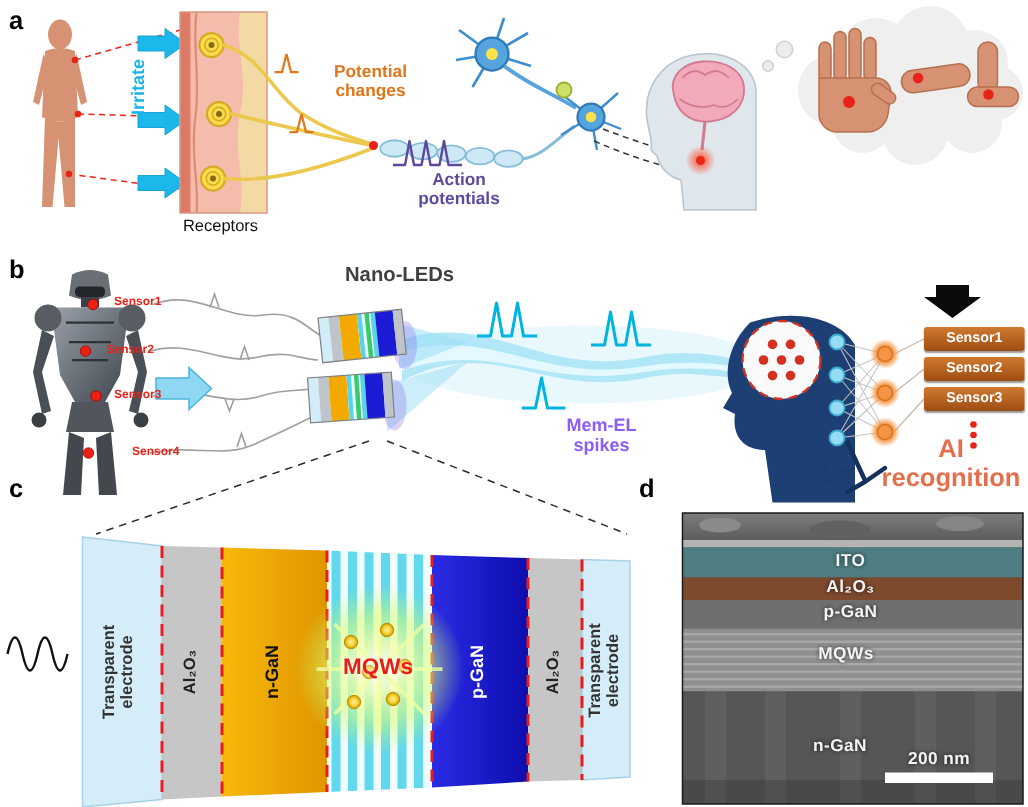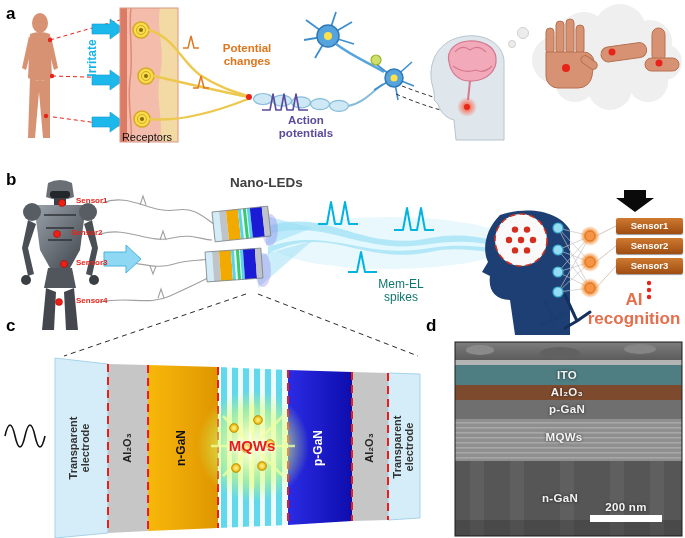--- a/index.html
+++ b/index.html
@@ -377,30 +377,30 @@
     <rect x="455" y="342" width="227" height="194" fill="none" stroke="#1a1a1a" stroke-width="1"></rect>
   </g>
 </svg>
 
 <div class="panel-label" style="left:6px;top:4px">a</div>
 <div class="panel-label" style="left:6px;top:170px">b</div>
 <div class="panel-label" style="left:6px;top:316px">c</div>
 <div class="panel-label" style="left:426px;top:316px">d</div>
 
 <div class="t rot" style="left:93px;top:58px;width:70px;color:#18b4e8;font-size:12px;font-weight:700">Irritate</div>
-<div class="t ctr" style="left:147px;top:137px;color:#111;font-size:11px;white-space:nowrap">Receptors</div>
+<div class="t ctr" style="left:147px;top:151px;color:#111;font-size:11px;white-space:nowrap">Receptors</div>
 <div class="t ctr" style="left:306px;top:127px;width:76px;color:#5b4a9e;font-size:11.5px;font-weight:700">Action potentials</div>
 <div class="t ctr" style="left:247px;top:55px;width:80px;color:#e0761c;font-size:11.5px;font-weight:700">Potential changes</div>
 
 <div class="sensor-tag" style="left:76px;top:196px">Sensor1</div>
 <div class="sensor-tag" style="left:71px;top:228px">Sensor2</div>
 <div class="sensor-tag" style="left:76px;top:258px">Sensor3</div>
-<div class="sensor-tag" style="left:76px;top:296px">Sensor4</div>
+<div class="sensor-tag" style="left:88px;top:296px">Sensor4</div>
 <div class="t" style="left:230px;top:175px;color:#404040;font-size:13.5px;font-weight:800;white-space:nowrap">Nano-LEDs</div>
-<div class="t ctr" style="left:401px;top:291px;width:66px;color:#0f766e;font-size:12px;font-weight:400">Mem-EL spikes</div>
+<div class="t ctr" style="left:401px;top:291px;width:66px;color:#8b5cf6;font-size:12px;font-weight:700">Mem-EL spikes</div>
 <div class="sensor-box" style="top:218px">Sensor1</div>
 <div class="sensor-box" style="top:238px">Sensor2</div>
 <div class="sensor-box" style="top:258px">Sensor3</div>
 <div class="t ctr" style="left:634px;top:309px;width:100px;color:#e46f4c;font-size:17px;font-weight:700">AI recognition</div>
 
 <div class="t rot" style="left:79px;top:448px;width:76px;color:#333;font-size:11px;font-weight:700">Transparent electrode</div>
 <div class="t rot" style="left:127px;top:448px;width:60px;color:#222;font-size:11px;font-weight:700">Al₂O₃</div>
 <div class="t rot" style="left:182px;top:448px;width:60px;color:#111;font-size:12px;font-weight:700">n-GaN</div>
 <div class="t ctr" style="left:252px;top:446px;color:#e81c1c;font-size:15px;font-weight:800;white-space:nowrap;text-shadow:0 0 4px #ffffff">MQWs</div>
 <div class="t rot" style="left:319px;top:448px;width:60px;color:#ffffff;font-size:12px;font-weight:700">p-GaN</div>

